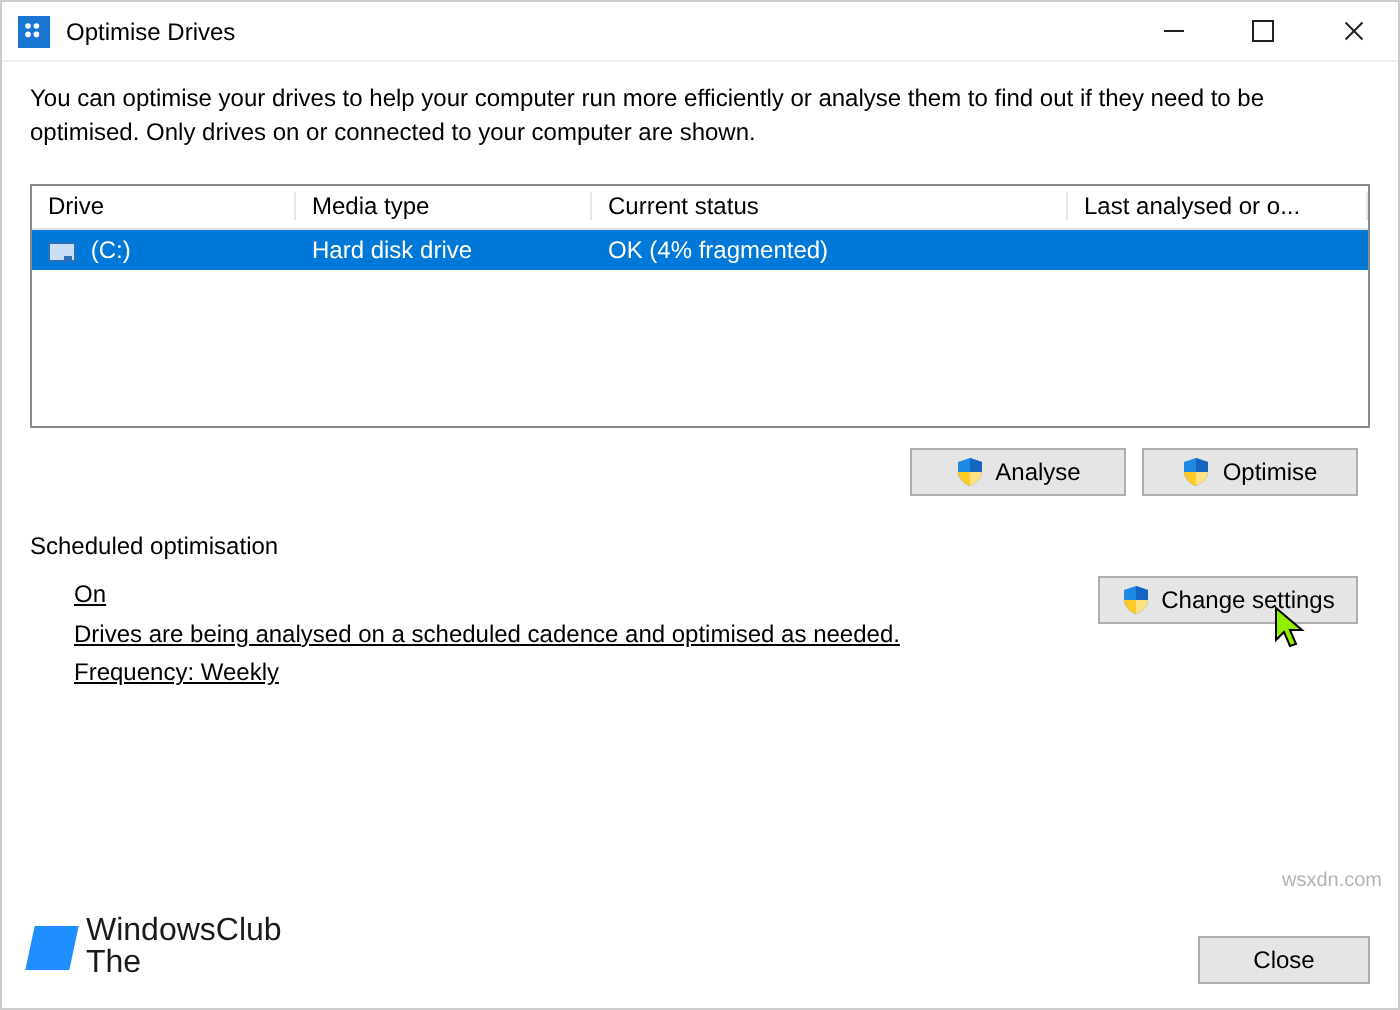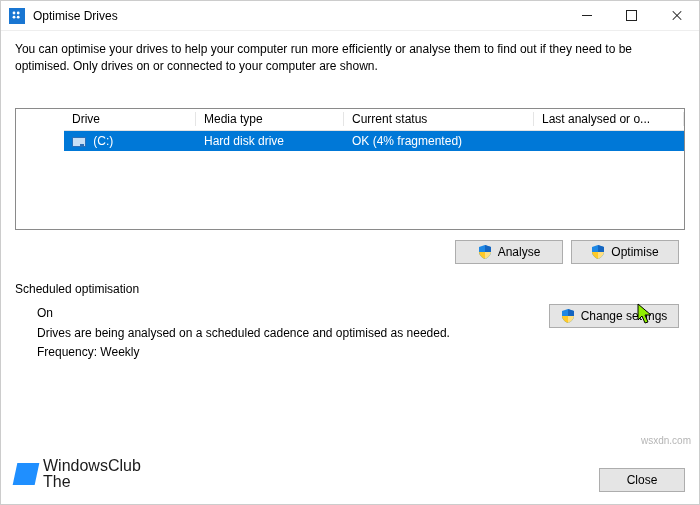--- a/index.html
+++ b/index.html
@@ -9,35 +9,35 @@
 .titlebar .icon::before { content: ""; position: absolute; left: 3px; top: 3px; width: 4px; height: 4px; border-radius: 50%; background: #fff; box-shadow: 6px 0 #fff, 0 6px #fff, 6px 6px #fff; transform: scale(0.7); }
 .titlebar .title { flex: 1; font-size: 12px; }
 .titlebar .winbtn { width: 45px; height: 30px; display: flex; align-items: center; justify-content: center; font-family: "Segoe MDL2 Assets", sans-serif; font-size: 13px; color: #222; cursor: default; }
 .winbtn.min::before { content: ""; width: 10px; border-top: 1px solid #222; }
 .winbtn.max::before { content: ""; width: 9px; height: 9px; border: 1px solid #222; }
 .winbtn.close::before, .winbtn.close::after { content: ""; position: absolute; width: 12px; border-top: 1px solid #222; }
 .winbtn.close { position: relative; }
 .winbtn.close::before { transform: rotate(45deg); }
 .winbtn.close::after { transform: rotate(-45deg); }
 .body { padding: 10px 14px 0 14px; }
-.desc { line-height: 1.45; margin-bottom: 32px; }
+.desc { line-height: 1.45; margin-bottom: 16px; }
 .section-label { margin-bottom: 6px; }
-.listbox { border: 1px solid #8a8a8a; height: 122px; background: #fff; margin-bottom: 10px; padding-left: 48px; }
+.listbox { border: 1px solid #8a8a8a; height: 122px; background: #fff; margin-bottom: 10px; }
 .listhead { display: flex; height: 22px; align-items: center; font-size: 12px; border-bottom: 1px solid #e2e2e2; background: #fff; }
 .listhead .col { padding: 0 8px; border-right: 1px solid #e5e5e5; white-space: nowrap; overflow: hidden; text-overflow: ellipsis; }
 .listrow { display: flex; height: 20px; align-items: center; background: #0078d7; color: #fff; }
 .listrow .cell { padding: 0 8px; white-space: nowrap; overflow: hidden; }
 .drive-icon { width: 14px; height: 10px; display: inline-block; background: #c7dff5; border: 1px solid #2b6fb8; vertical-align: middle; margin-right: 4px; position: relative; }
 .drive-icon::after { content: ""; position: absolute; right: 1px; bottom: -1px; width: 4px; height: 3px; background: #2b6fb8; }
 .btnrow { display: flex; justify-content: flex-end; gap: 8px; margin-bottom: 18px; padding-right: 6px; }
 .btn { min-width: 108px; height: 24px; border: 1px solid #adadad; background: #e5e5e5; font-size: 12px; display: inline-flex; align-items: center; justify-content: center; gap: 6px; padding: 0 10px; cursor: default; }
 .shield { width: 14px; height: 14px; position: relative; display: inline-block; }
 .shield svg { width: 14px; height: 14px; display: block; }
 .schedrow { display: flex; align-items: flex-start; }
-.schedleft { flex: 1; }
+.schedleft { flex: 1; text-decoration: underline; }
 .schedright { padding-right: 6px; padding-top: 2px; }
 .sched-on { margin: 4px 0 4px 22px; }
 .sched-detail { margin-left: 22px; line-height: 1.6; }
 .sched-freq { margin-left: 22px; margin-top: 2px; }
 .footer { position: absolute; right: 14px; bottom: 12px; }
 .footer .btn { min-width: 86px; }
 .wm { position: absolute; left: 14px; bottom: 14px; display: flex; align-items: center; gap: 6px; }
 .wm .sq { width: 22px; height: 22px; background: #1f8fff; transform: skewX(-12deg); }
 .wm .txt { font-size: 16px; line-height: 1.0; color: #1a1a1a; }
 .wm .txt div:first-child { font-weight: 400; }

